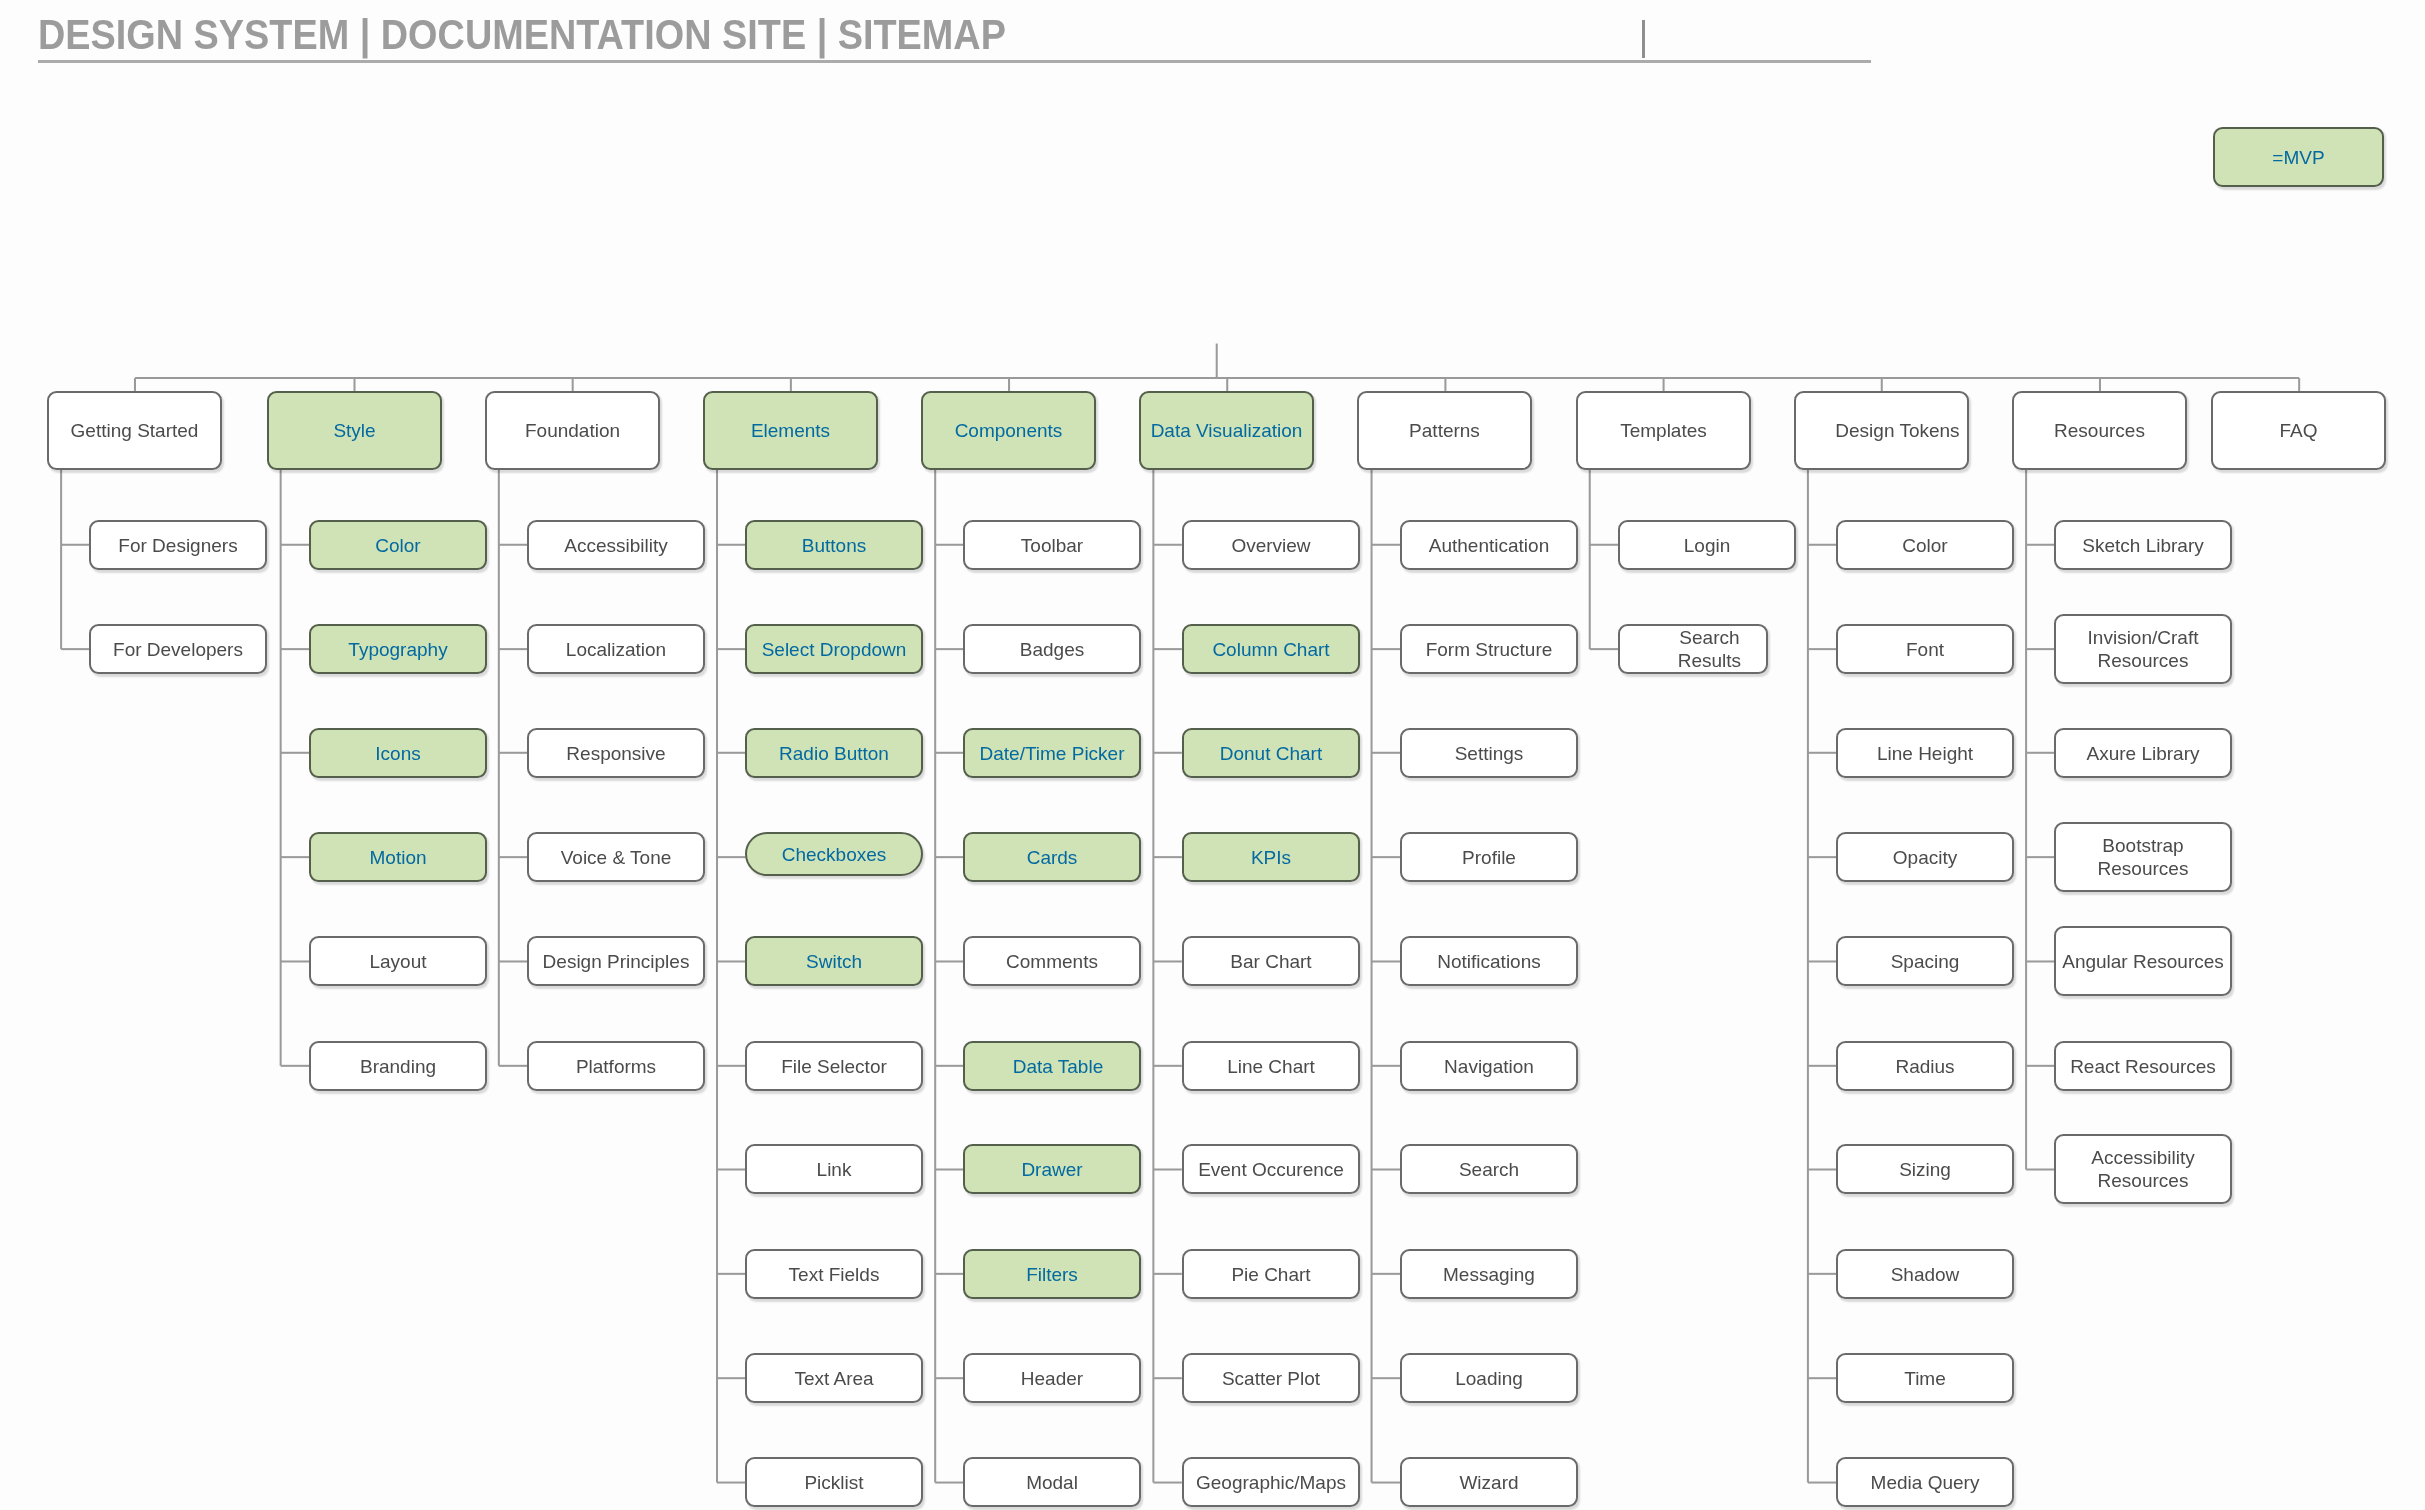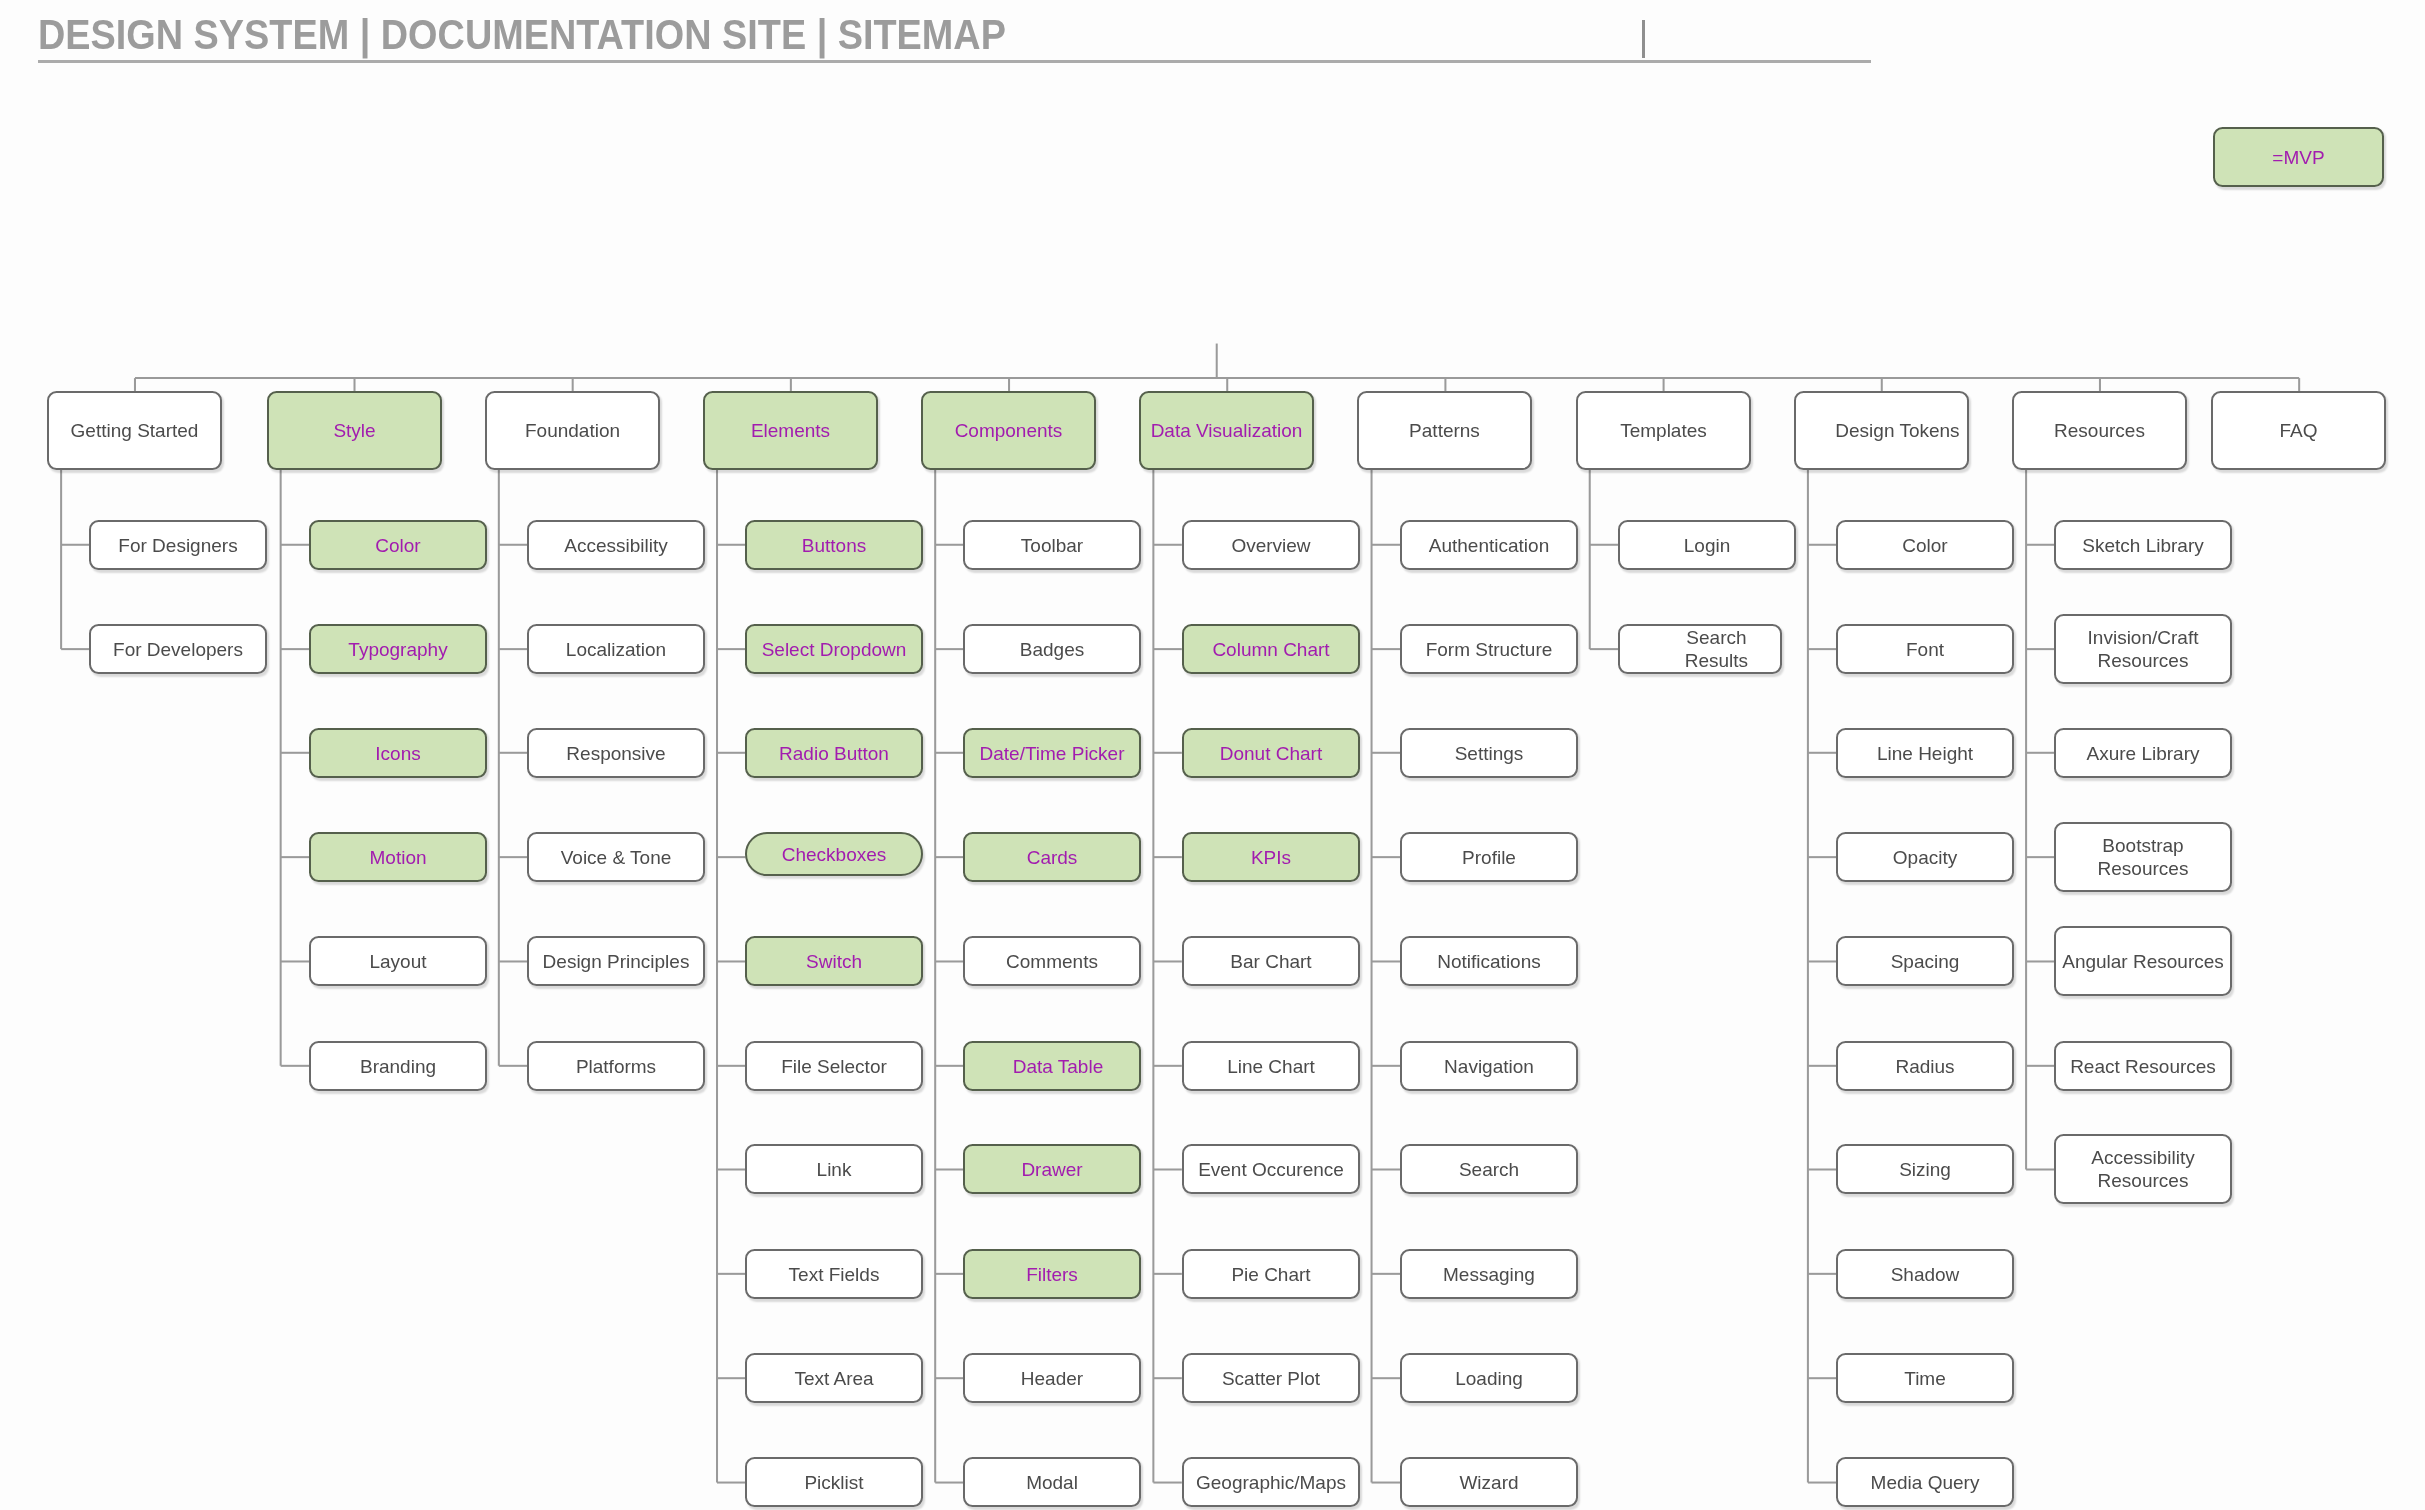--- a/index.html
+++ b/index.html
@@ -9,21 +9,21 @@
               color:#9c9c9c;white-space:nowrap;transform:scaleX(.88);transform-origin:left center;
               letter-spacing:0px;}
   .title-rule{position:absolute;left:38px;top:60px;width:1833px;height:3.4px;background:#ababab;}
   .cursor-tick{position:absolute;left:1642px;top:20.3px;width:2.7px;height:38px;background:#8f8f8f;}
   svg.wires{position:absolute;left:0;top:0;pointer-events:none;}
   .node{position:absolute;box-sizing:border-box;display:flex;flex-direction:column;
         align-items:center;justify-content:center;text-align:center;
         background:#ffffff;border:2.7px solid #6a6a6a;border-radius:9.5px;
         color:#4b4b4b;font-size:19px;line-height:23px;padding:2.7px 4.1px;
         box-shadow:2px 2.7px 2px rgba(0,0,0,0.14);}
-  .node.mvp{background:#cfe3b7;border-color:#55604c;color:#a21caf;}
+  .node.mvp{background:#cfe3b7;border-color:#55604c;color:#0369a1;}
   .legend{position:absolute;left:2213px;top:127px;width:171px;height:60px;}
 </style>
 </head>
 <body>
 
 <div id="canvas">
   <div class="page-title">DESIGN SYSTEM  |  DOCUMENTATION SITE  |  SITEMAP</div>
   <div class="title-rule"></div>
   <div class="cursor-tick"></div>
   <div class="node mvp legend">=MVP</div>
@@ -181,21 +181,21 @@
     <div class="node" style="left: 1400px; top: 728px; width: 178px; height: 50px;">Settings</div>
     <div class="node" style="left: 1400px; top: 832px; width: 178px; height: 50px;">Profile</div>
     <div class="node" style="left: 1400px; top: 936px; width: 178px; height: 50px;">Notifications</div>
     <div class="node" style="left: 1400px; top: 1041px; width: 178px; height: 50px;">Navigation</div>
     <div class="node" style="left: 1400px; top: 1144px; width: 178px; height: 50px;">Search</div>
     <div class="node" style="left: 1400px; top: 1249px; width: 178px; height: 50px;">Messaging</div>
     <div class="node" style="left: 1400px; top: 1353px; width: 178px; height: 50px;">Loading</div>
     <div class="node" style="left: 1400px; top: 1457px; width: 178px; height: 50px;">Wizard</div>
     <div class="node" style="left: 1576px; top: 391px; width: 175px; height: 79px;">Templates</div>
     <div class="node" style="left: 1618px; top: 520px; width: 178px; height: 50px;">Login</div>
-    <div class="node" style="left: 1618px; top: 624px; width: 164px; height: 50px; padding-left: 37px;">Search Results</div>
+    <div class="node" style="left: 1618px; top: 624px; width: 150px; height: 50px; padding-left: 37px;">Search Results</div>
     <div class="node" style="left: 1794px; top: 391px; width: 175px; height: 79px; padding-left: 36px;">Design Tokens</div>
     <div class="node" style="left: 1836px; top: 520px; width: 178px; height: 50px;">Color</div>
     <div class="node" style="left: 1836px; top: 624px; width: 178px; height: 50px;">Font</div>
     <div class="node" style="left: 1836px; top: 728px; width: 178px; height: 50px;">Line Height</div>
     <div class="node" style="left: 1836px; top: 832px; width: 178px; height: 50px;">Opacity</div>
     <div class="node" style="left: 1836px; top: 936px; width: 178px; height: 50px;">Spacing</div>
     <div class="node" style="left: 1836px; top: 1041px; width: 178px; height: 50px;">Radius</div>
     <div class="node" style="left: 1836px; top: 1144px; width: 178px; height: 50px;">Sizing</div>
     <div class="node" style="left: 1836px; top: 1249px; width: 178px; height: 50px;">Shadow</div>
     <div class="node" style="left: 1836px; top: 1353px; width: 178px; height: 50px;">Time</div>

